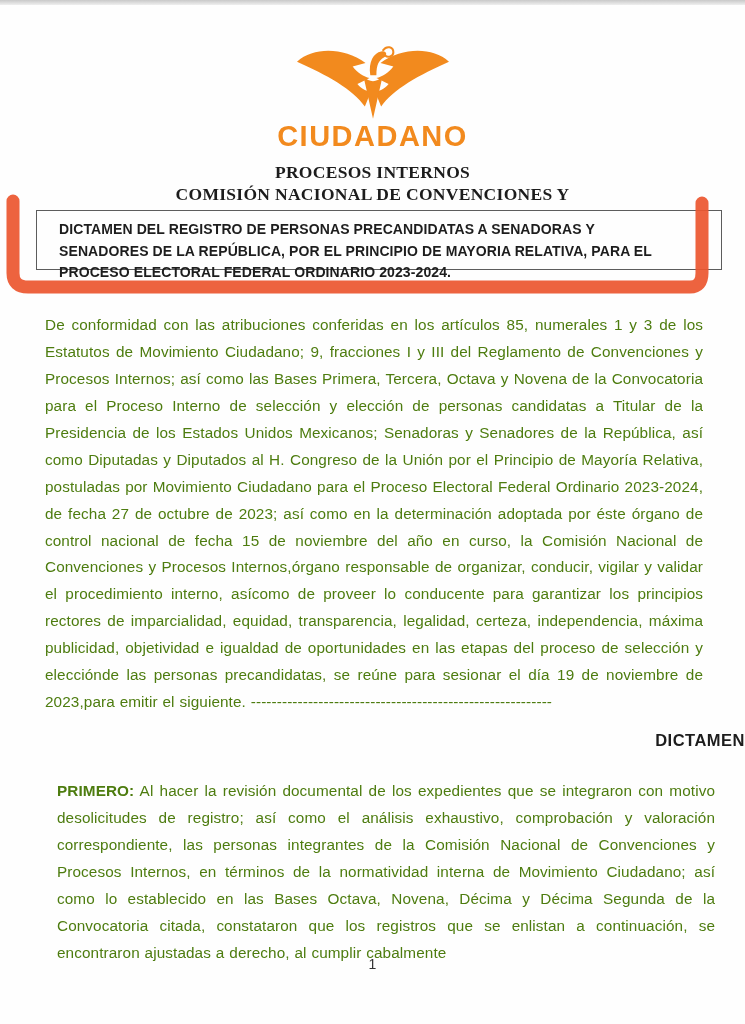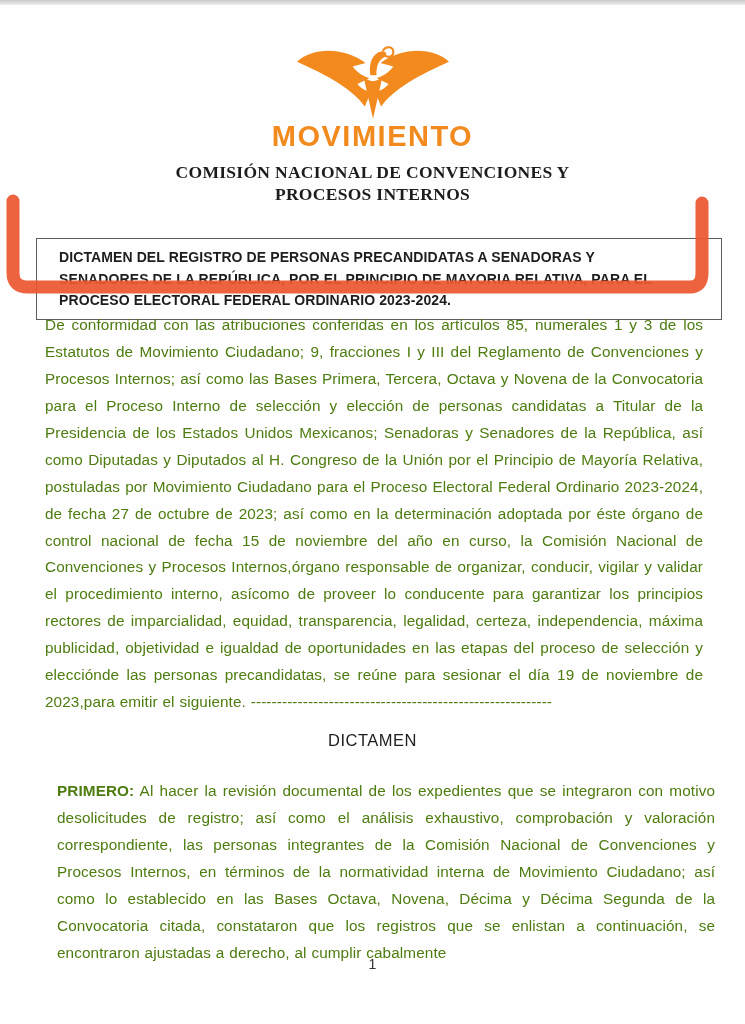--- a/index.html
+++ b/index.html
@@ -58,24 +58,23 @@
     line-height: 22px;
     letter-spacing: 0.3px;
     color: #1c1c1c;
   }
   
   .title-box {
     position: absolute;
     top: 210px;
     left: 36px;
     width: 686px;
-    height: 82px;
+    height: 60px;
     border: 1.4px solid #5c5c5c;
     box-sizing: border-box;
-    margin-top: 28px;
   }
   .title-box-text {
     margin: 8px 0 0 22px;
     width: 624px;
     font-size: 14px;
     line-height: 21.5px;
     font-weight: 700;
     letter-spacing: 0.1px;
     color: #1d1d1d;
   }
@@ -96,22 +95,22 @@
     line-height: 26.9px;
     color: #4d7c0f;
     letter-spacing: 0.1px;
     word-spacing: 0.5px;
   }
   .par-1 { top: 297px; }
   .section-heading {
     position: absolute;
     top: 731px;
     left: 0; right: 0;
-    text-align: center;
-    font-weight: 400;
+    text-align: right;
+    font-weight: 700;
     font-size: 16.5px;
     letter-spacing: 0.5px;
     color: #1d1d1d;
   }
   .par-primero { top: 762px; line-height: 27px; margin-left: 12px; }
   .par-primero .lead { font-weight: 700; }
   .page-number {
     position: absolute;
     top: 956px;
     left: 0; right: 0;
@@ -130,26 +129,26 @@
   <div class="logo-block">
     <svg class="eagle-svg" width="230" height="76" viewBox="0 0 230 112" aria-hidden="true">
       <g fill="#f28a1e">
         <path d="M3,26 C28,4 72,5 104,28 L85,33 C93,43 101,48 110,50 L92,59 C99,67 106,70 112,70 L103,92 C86,67 46,45 3,26 Z"></path>
         <path d="M227,26 C202,4 158,5 126,28 L145,33 C137,43 129,48 120,50 L138,59 C131,67 124,70 118,70 L127,92 C144,67 184,45 227,26 Z"></path>
         <path d="M101,48 L115,110 L129,48 C120,57 110,57 101,48 Z"></path>
         <path d="M111,46 C108,26 116,13 127,11 C135,9 137,16 131,20 C124,24 120,30 120,46 Z"></path>
       </g>
       <path d="M130,9 c5,-7 15,-5 15,3 c0,6 -8,9 -12,5" fill="none" stroke="#f28a1e" stroke-width="3" stroke-linecap="round"></path>
     </svg>
-    <div class="brand-line2">MOVIMIENTO</div>
+    <div class="brand-line2">CIUDADANO</div>
   </div>
 
   <div class="committee">
+    <div>PROCESOS INTERNOS</div>
     <div>COMISIÓN NACIONAL DE CONVENCIONES Y</div>
-    <div>PROCESOS INTERNOS</div>
   </div>
 
   <div class="title-box">
     <div class="title-box-text">DICTAMEN DEL REGISTRO DE PERSONAS PRECANDIDATAS A SENADORAS Y SENADORES DE LA REPÚBLICA, POR EL PRINCIPIO DE MAYORIA RELATIVA, PARA EL PROCESO ELECTORAL FEDERAL ORDINARIO 2023-2024.</div>
   </div>
 
   <svg class="marker-svg" aria-hidden="true">
     <path d="M13 201 L13 273 Q13 287 28 287 L690 287 Q702 287 702 273 L702 203" fill="none" stroke="#ec5730" stroke-width="13" stroke-linecap="round" stroke-linejoin="round" opacity="0.93"></path>
   </svg>
 

